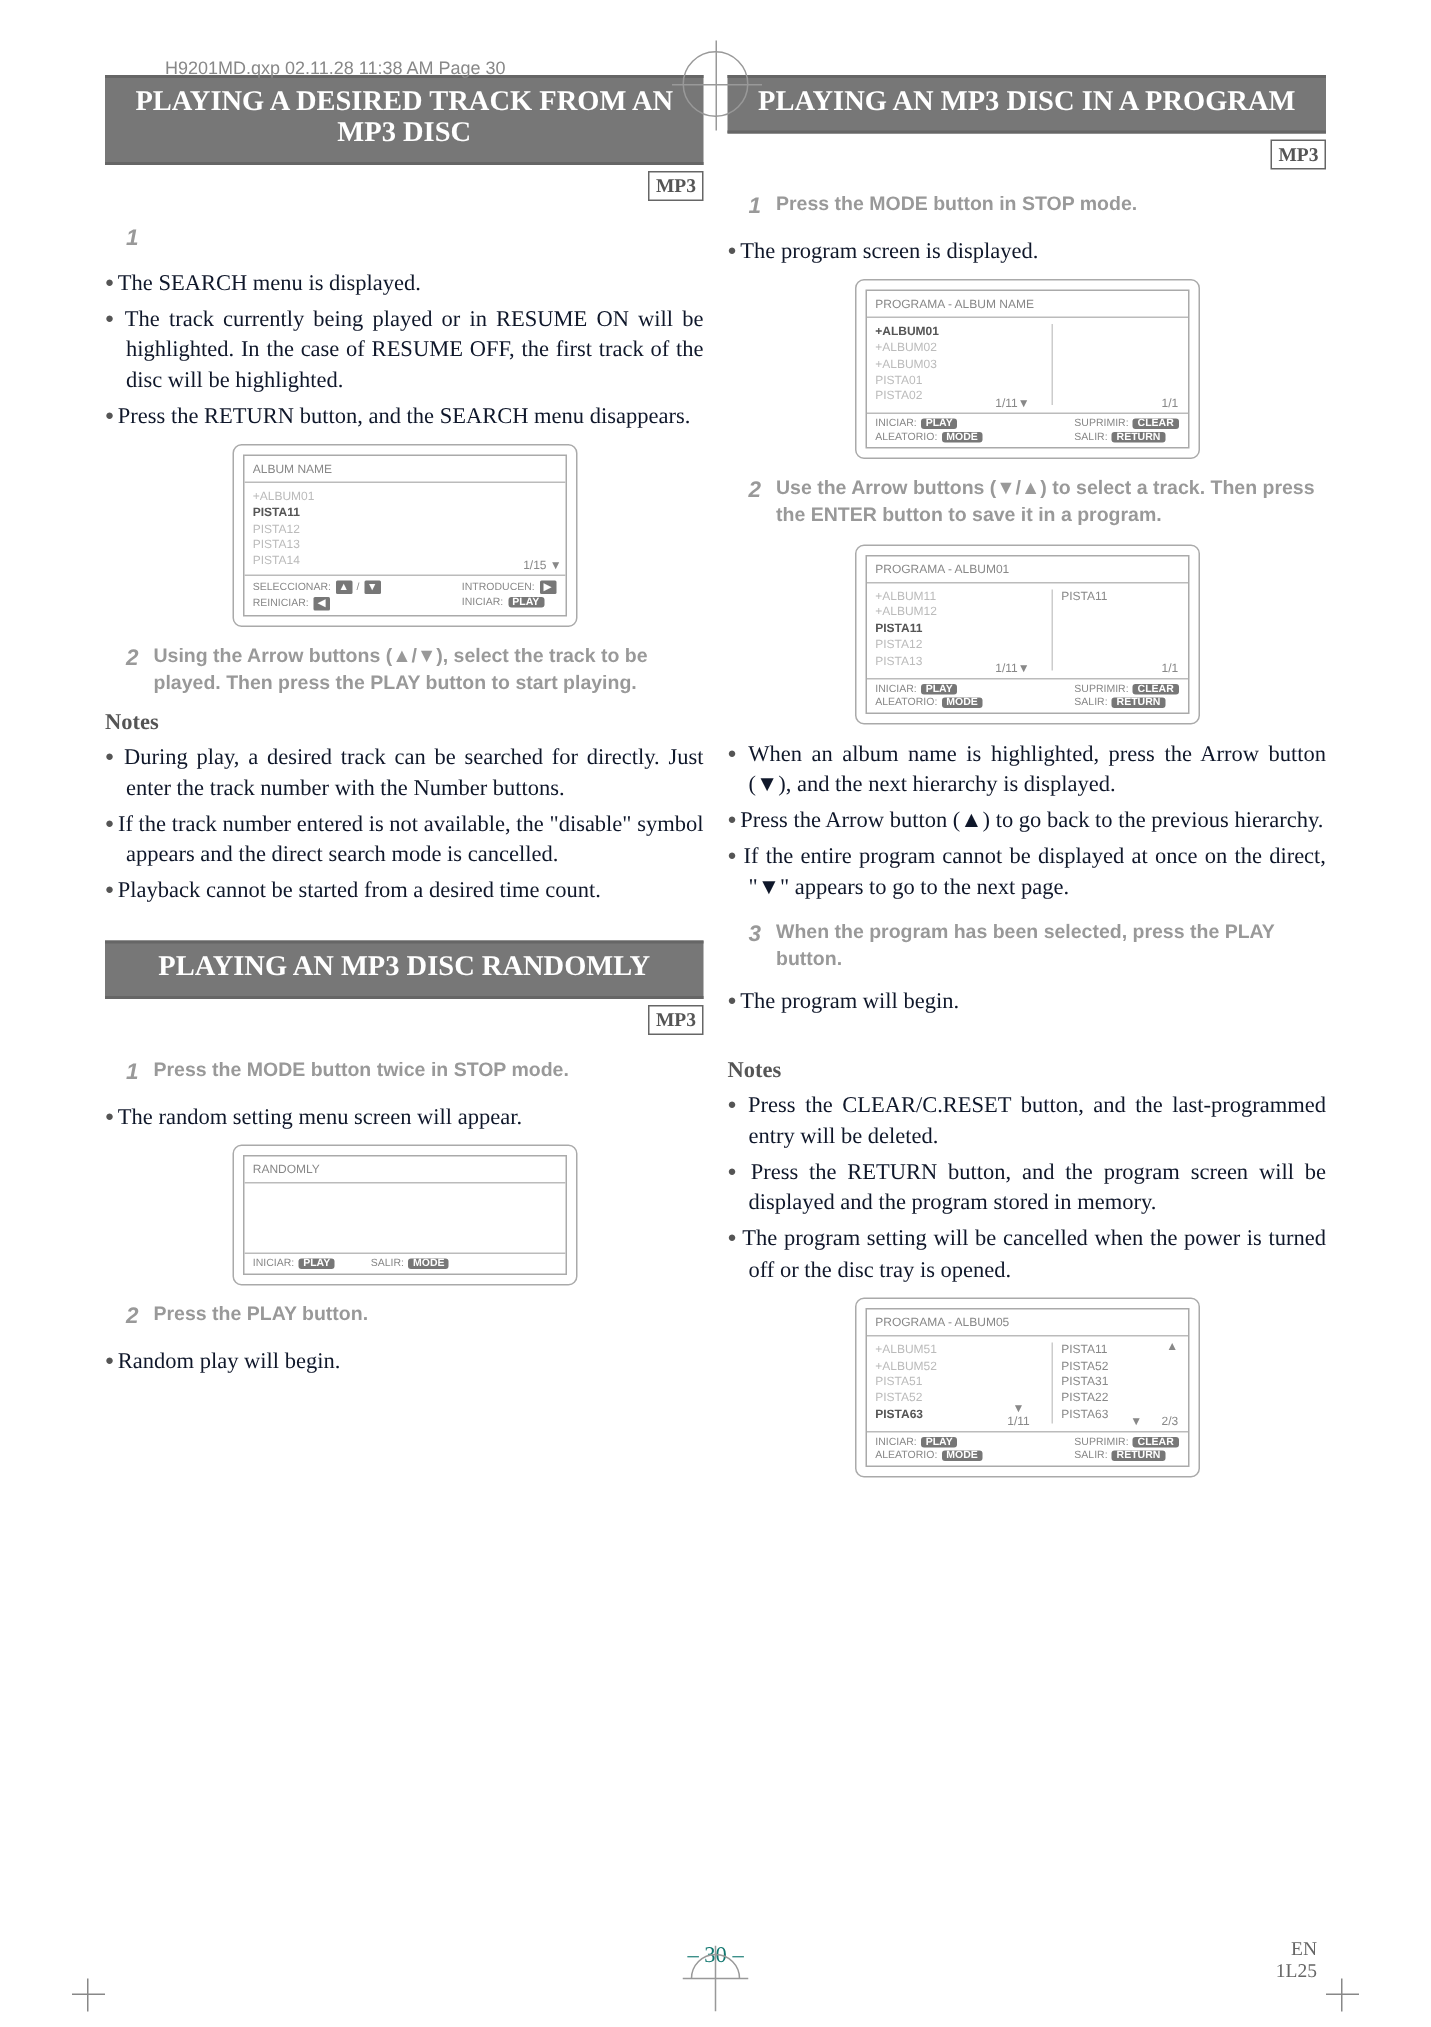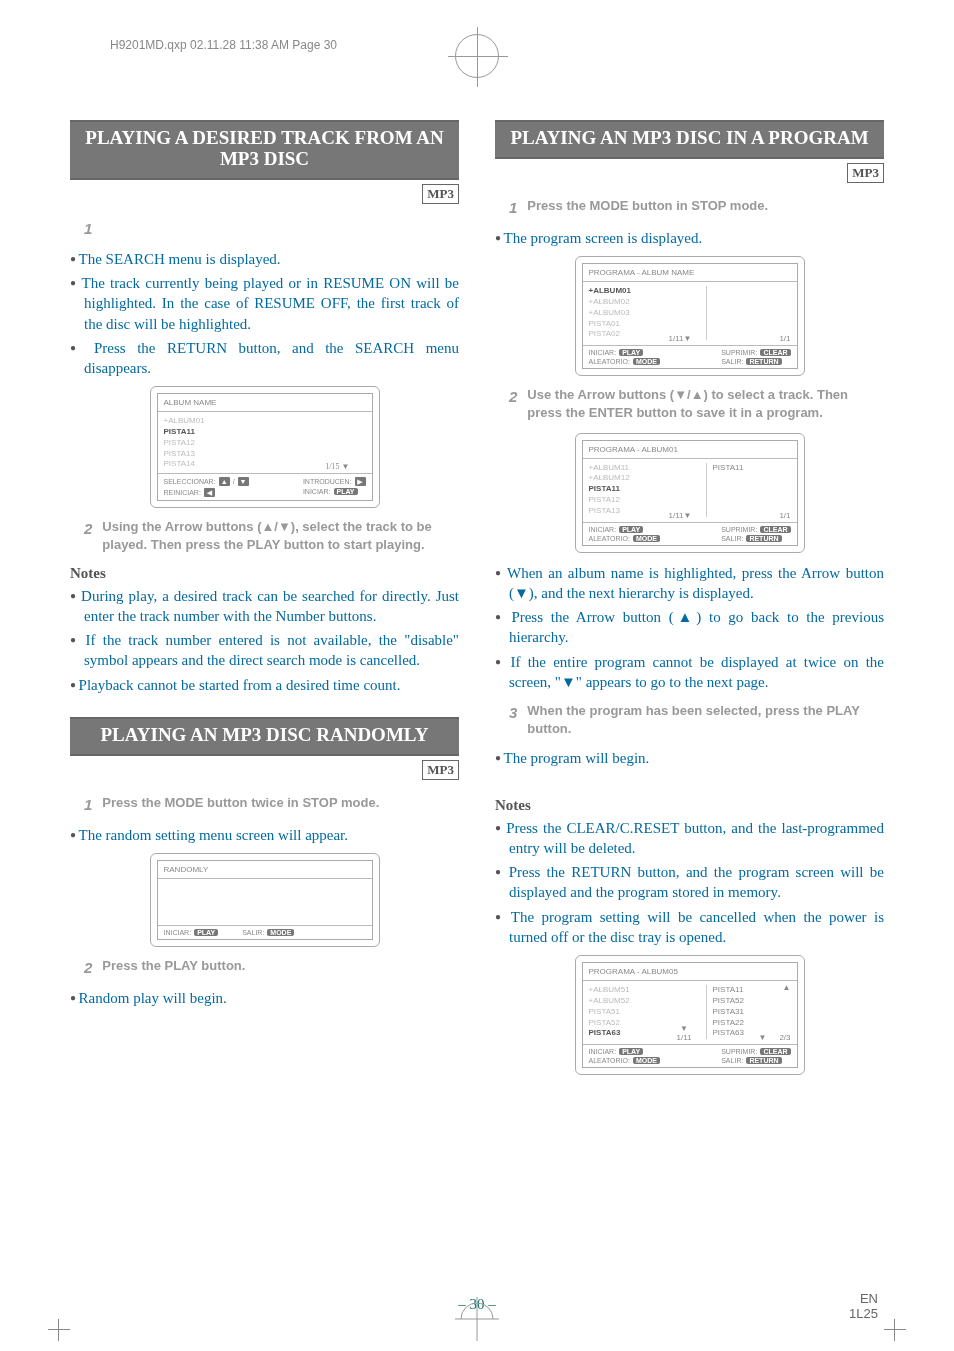--- a/index.html
+++ b/index.html
@@ -15,22 +15,21 @@
   .header-line {
     font-family: Arial, sans-serif;
     font-size: 12px;
     color: #888;
     position: absolute;
     top: 38px;
     left: 110px;
   }
   .cols {
     display: flex;
-    gap: 36px;
-    margin-top: 70px;
+    gap: 16px;
   }
   .col {
     flex: 1 1 50%;
     min-width: 0;
   }
   .section-title {
     background: #777;
     color: #fff;
     font-family: "Times New Roman", serif;
     font-weight: bold;
@@ -72,21 +71,21 @@
   }
   .step .txt { font-weight: bold; color:#999; }
   ul.bullets {
     list-style: none;
     padding: 0;
     margin: 0 0 8px 0;
   }
   ul.bullets li {
     font-family: "Times New Roman", serif;
     font-size: 15px;
-    color: #0369a1;
+    color: #0f172a;
     line-height: 1.35;
     padding-left: 14px;
     text-indent: -14px;
     text-align: justify;
     margin-bottom: 4px;
   }
   ul.bullets li::before {
     content: "● ";
     font-size: 10px;
     vertical-align: 2px;
@@ -175,21 +174,21 @@
     font-size:15px;
     color:#0f766e;
     position:absolute;
     bottom:38px;
     left:0; right:0;
   }
   .footer-right {
     position:absolute;
     right:76px;
     bottom:30px;
-    font-family:Liberation Sans, sans-serif;
+    font-family:Liberation Serif, serif;
     font-size:13px;
     color:#666;
     text-align:right;
     line-height:1.1;
   }
   .crop-mark {
     position:absolute;
     width:30px; height:30px;
   }
   .crop-mark::before, .crop-mark::after {
@@ -251,21 +250,21 @@
     <div class="ui-panel">
       <div class="ui-outer">
           <div class="ui-inner">
         <div class="ui-title">ALBUM NAME</div>
         <div class="ui-body" style="height:62px;">
           <div class="line">+ALBUM01</div>
           <div class="line highlight">PISTA11</div>
           <div class="line">PISTA12</div>
           <div class="line">PISTA13</div>
           <div class="line">PISTA14</div>
-          <span class="page-ind" style="right:22px;font-family:Liberation Serif, serif;">1/15 ▼</span>
+          <span class="page-ind" style="right:2px;">1/15 ▼</span>
         </div>
         <div class="ui-foot">
           <div class="grp">
             <div class="row"><span>SELECCIONAR:</span><span class="mini-icon">▲</span>/<span class="mini-icon">▼</span></div>
             <div class="row">
                   <span>REINICIAR:</span>
                   <span class="mini-icon">◀</span>
                 </div>
           </div>
           <div class="grp">
@@ -434,21 +433,21 @@
                 </div>
           </div>
         </div>
       </div>
         </div>
     </div>
 
     <ul class="bullets">
       <li>When an album name is highlighted, press the Arrow button (▼), and the next hierarchy is displayed.</li>
       <li>Press the Arrow button (▲) to go back to the previous hierarchy.</li>
-      <li>If the entire program cannot be displayed at twice on the screen, "▼" appears to go to the next page.</li>
+      <li>If the entire program cannot be displayed at once on the direct, "▼" appears to go to the next page.</li>
     </ul>
 
     <div class="step">
       <span class="num">3</span>
       <span class="txt">When the program has been selected, press the PLAY button.</span>
     </div>
     <ul class="bullets">
       <li>The program will begin.</li>
     </ul>
 

